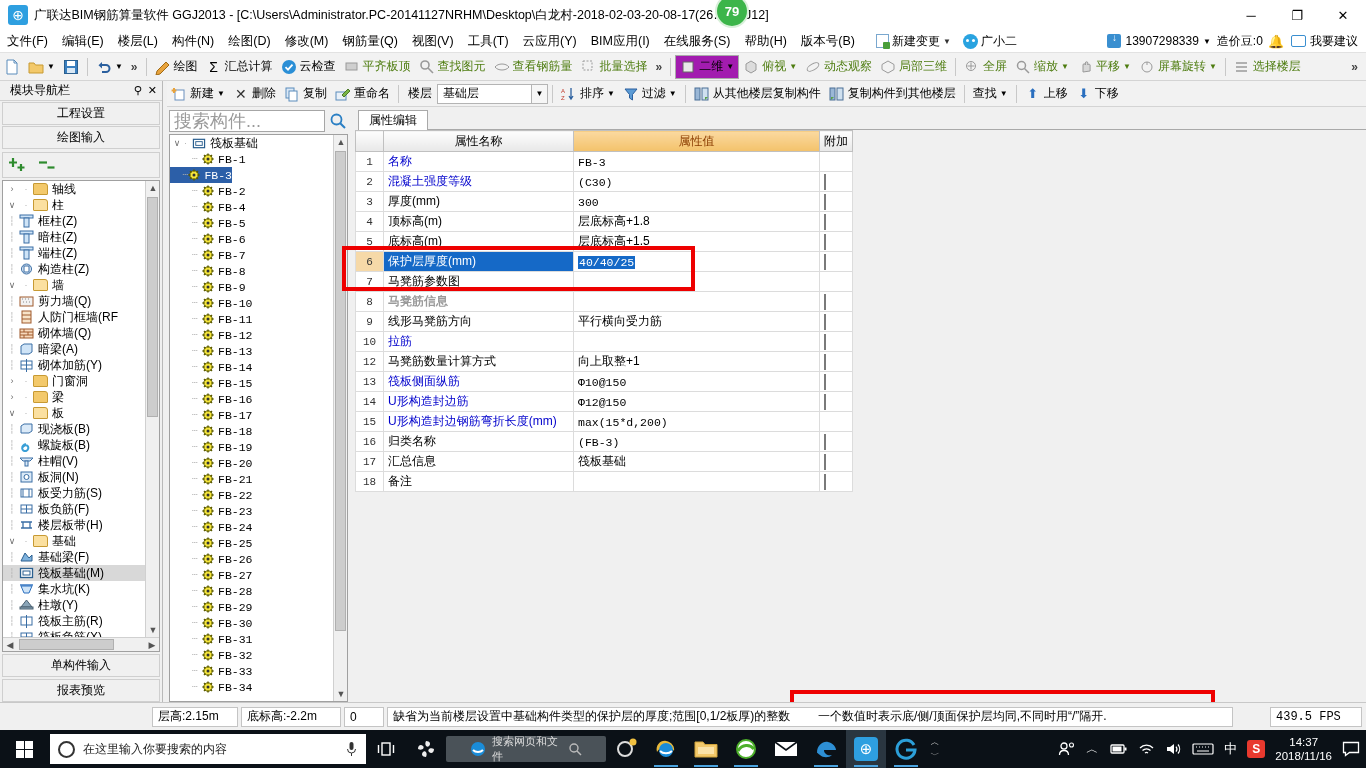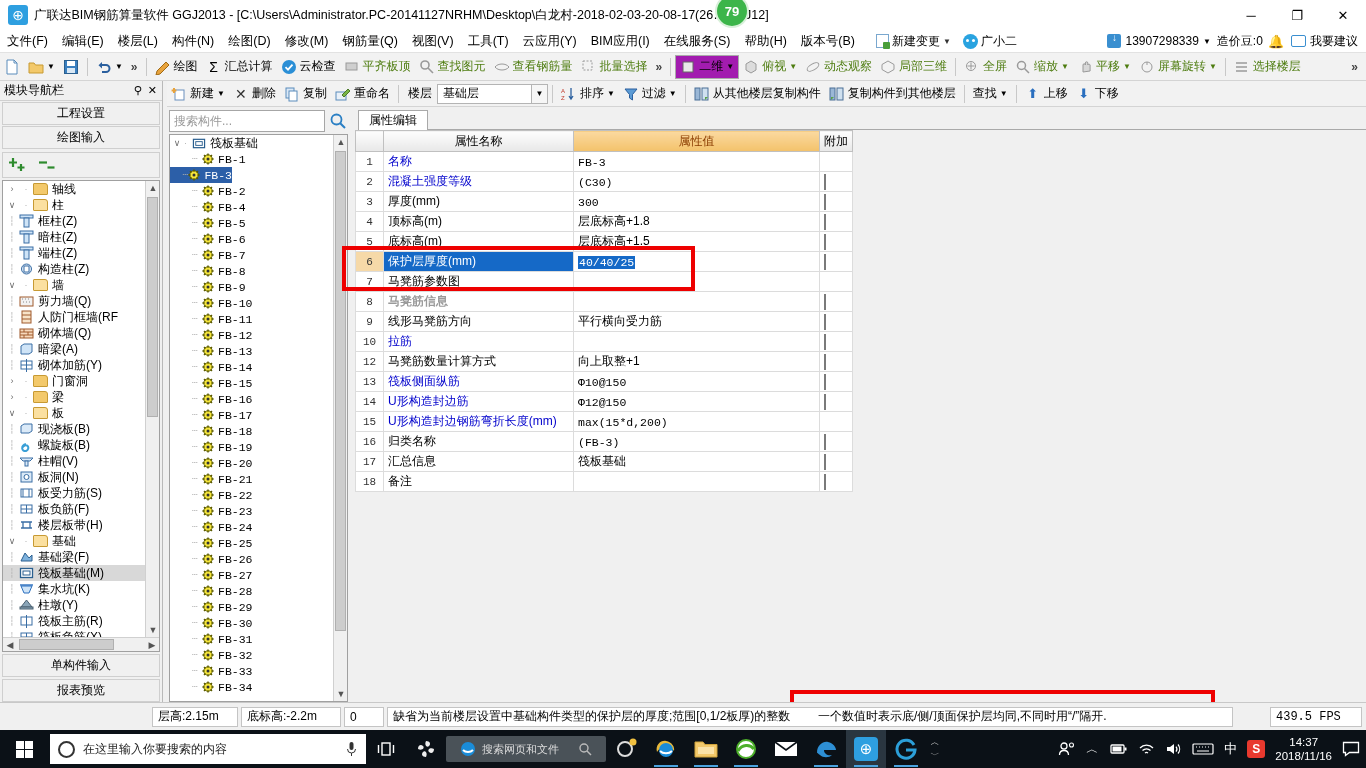--- a/index.html
+++ b/index.html
@@ -113,21 +113,21 @@
   }
 
   
   .leftpanel {
     position: absolute; left: 0; top: 81px; width: 163px; height: 621px;
     background: #f0f0f0; border-right: 1px solid #b9b9b9;
     display: flex; flex-direction: column;
   }
   .lp-header {
     height: 20px; background: #f0f0f0; display: flex; align-items: center;
-    font-size: 12px; padding-left: 4px; border-bottom: 1px solid #d0d0d0;
+    font-size: 12px; padding-left: 10px; border-bottom: 1px solid #d0d0d0;
   }
   .lp-header .ttl { font-weight: normal; }
   .lp-header .tools { margin-left: auto; display: flex; gap: 6px; padding-right: 5px; font-size: 11px; }
   .lp-tab {
     height: 23px; background: #f0f0f0; border: 1px solid #cfcfcf; margin: 1px 2px 0 2px;
     display: flex; align-items: center; justify-content: center; font-size: 12px;
   }
   .lp-plusbar {
     height: 26px; margin: 3px 2px 2px 2px; background: #f0f0f0;
     border: 1px solid #cfcfcf; display: flex; align-items: center; gap: 10px; padding-left: 6px;
@@ -168,21 +168,21 @@
   }
 
   
   .complist {
     position: absolute; left: 167px; top: 108px; width: 183px; height: 594px;
     background: #f0f0f0; display: flex; flex-direction: column;
   }
   .search-row { height: 26px; display: flex; align-items: center; padding: 2px 2px; gap: 3px; }
   .search-input {
     flex: 1; height: 22px; border: 1px solid #a6a6a6; background: #fff;
-    font-size: 12px; color: #9a9a9a; padding: 0 4px; line-height: 20px;
+    font-size: 18px; color: #9a9a9a; padding: 0 4px; line-height: 20px;
   }
   .search-btn {
     width: 20px; height: 20px; display: flex; align-items: center; justify-content: center;
   }
   .clist-wrap {
     flex: 1; margin: 0 2px 0 2px; background: #fff; border: 1px solid #a0a0a0;
     position: relative; overflow: hidden;
   }
   .clist-scroll { position: absolute; left: 0; top: 0; right: 14px; bottom: 0; overflow: hidden; }
   .cnode { height: 16px; display: flex; align-items: center; font-size: 12px; white-space: nowrap; }
@@ -275,21 +275,21 @@
   }
   .tb-icon.active { background: #2a3640; }
   .tb-icon.running::after {
     content: ""; position: absolute; left: 8px; bottom: 1px; width: 24px; height: 2px;
     background: #4aa3df;
   }
   .tray { margin-left: auto; display: flex; align-items: center; gap: 10px; padding-right: 6px; color: #fff; font-size: 11px; }
   .clock { text-align: center; line-height: 1.25; font-size: 11.5px; color: #fff; }
   .edge-search {
     height: 26px; width: 160px; background: #4a5258; display: flex; align-items: center;
-    gap: 6px; padding: 0 14px; color: #ddd; font-size: 11px; border-radius: 2px;
+    gap: 6px; padding: 0 24px; color: #ddd; font-size: 11px; border-radius: 2px;
   }
 </style>
 </head>
 <body>
 
 <div id="app">
 
   <div class="titlebar">
     <div class="title-icon"></div>
     <div class="title-text">广联达BIM钢筋算量软件 GGJ2013 - [C:\Users\Administrator.PC-20141127NRHM\Desktop\白龙村-2018-02-03-20-08-17(26…GGJ12]</div>

